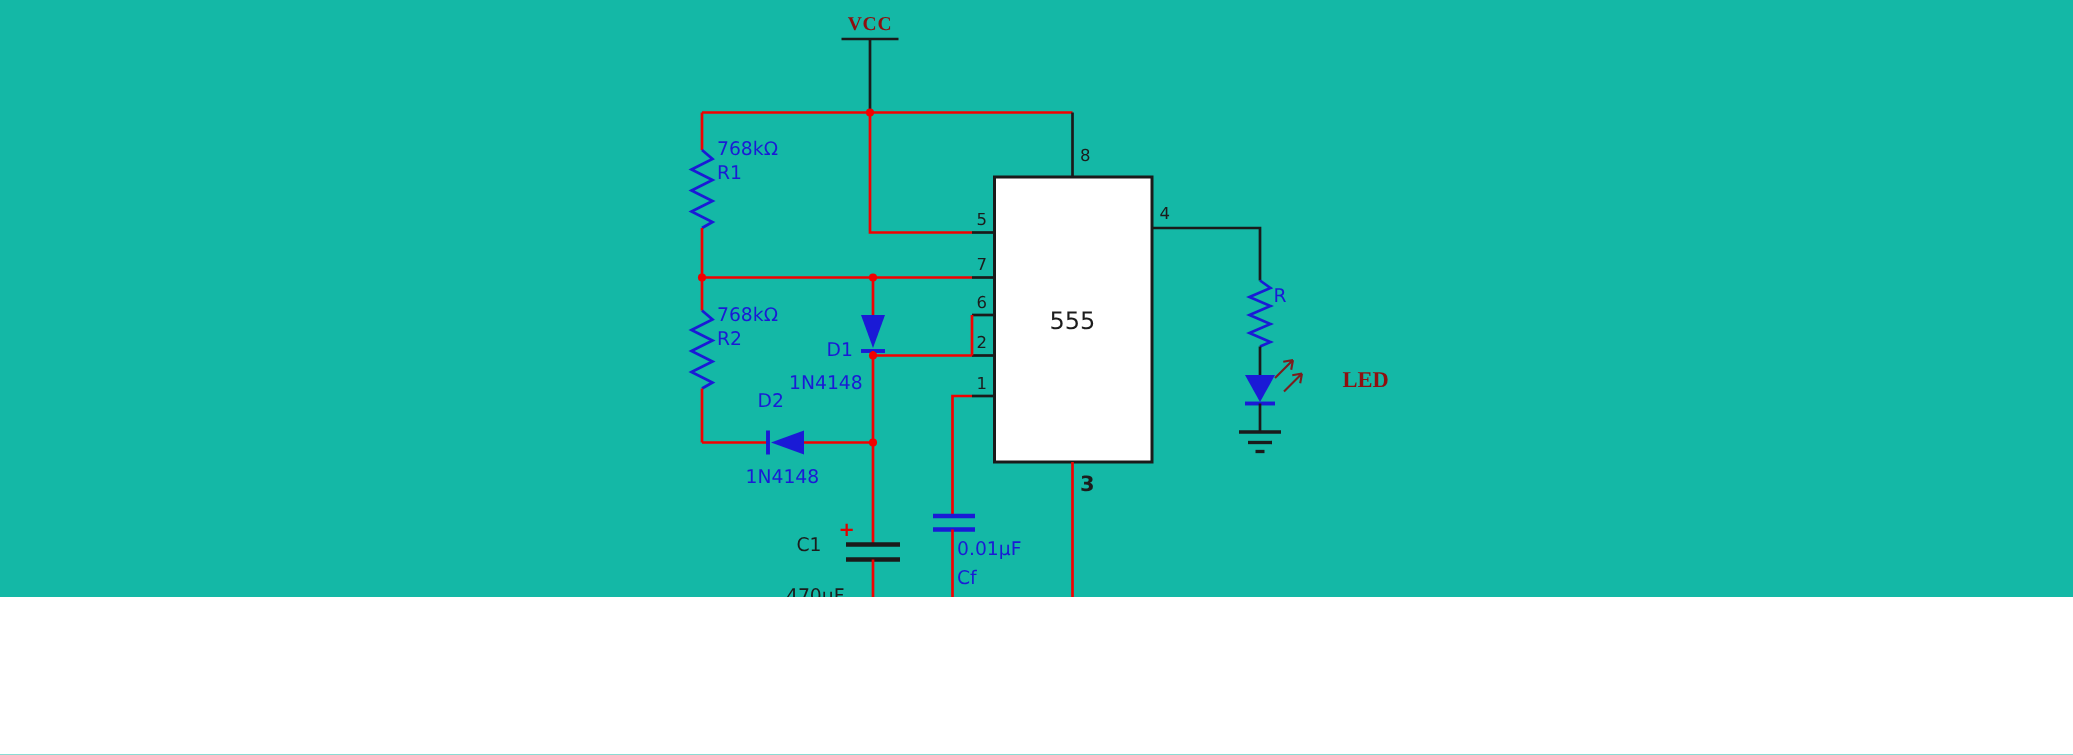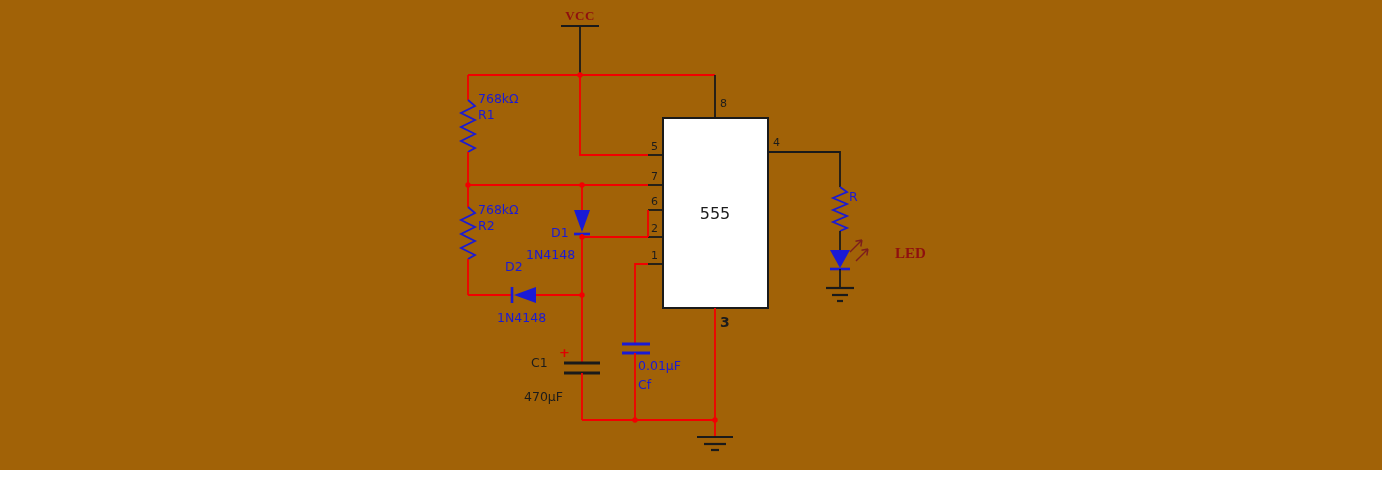--- a/index.html
+++ b/index.html
@@ -1,16 +1,16 @@
 <!DOCTYPE html>
 <html><head>
 <meta charset="utf-8">
 <style>
   html,body{margin:0;padding:0;background:#ffffff;}
-  .stage{position:relative;width:1382px;height:470px;background:#a16207;overflow:hidden;}
+  .stage{position:relative;width:1382px;height:398px;background:#14b8a6;overflow:hidden;}
   svg{display:block;}
   text{font-family:"DejaVu Sans","Liberation Sans",sans-serif;}
   .lbl-blue{fill:#1a1ad6;font-size:12.5px;}
   .lbl-black{fill:#1c1c1c;font-size:12.5px;}
   .pin-num{fill:#1c1c1c;font-size:11px;}
   .pin-num-bold{fill:#1c1c1c;font-size:14px;font-weight:bold;}
   .ic-label{fill:#1c1c1c;font-size:16px;}
   .pwr-label{fill:#8f0f0f;font-size:13px;font-weight:bold;font-family:"Liberation Serif","DejaVu Serif",serif;letter-spacing:.5px;}
   .led-label{fill:#8f0f0f;font-size:15px;font-weight:bold;font-family:"Liberation Serif","DejaVu Serif",serif;}
   .plus{fill:#e00000;font-size:13px;font-weight:bold;}

